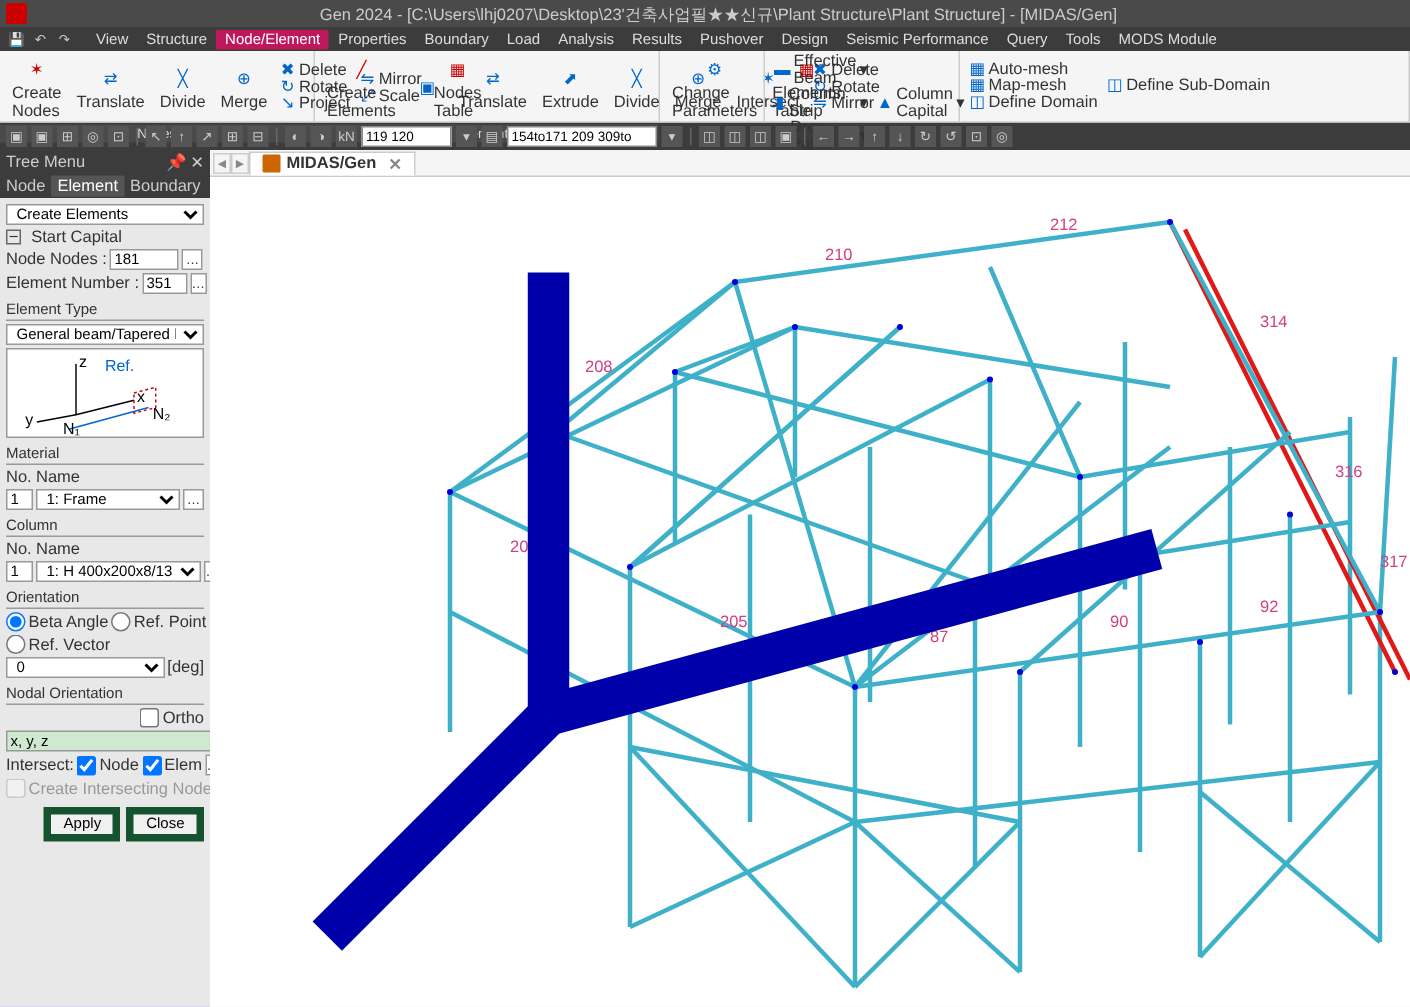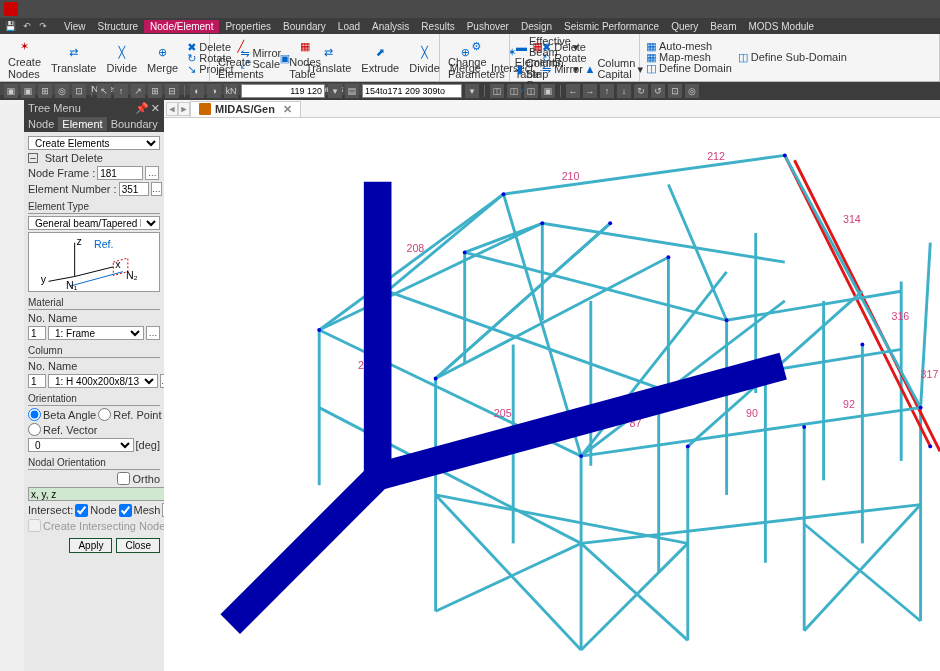--- a/index.html
+++ b/index.html
@@ -32,34 +32,34 @@
 
 
 .toolbar2 { height: 18px; background: #3c3c3c; display: flex; align-items: center; padding: 0 4px; gap: 3px; }
 .toolbar2 .tb { width: 14px; height: 14px; background: #555; display: inline-flex; align-items: center; justify-content: center; color: #ccc; font-size: 9px; }
 .toolbar2 input { height: 14px; background: #fff; border: 1px solid #888; font-size: 9px; padding: 0 2px; }
 
 
 .main { display: flex; height: 571px; }
 
 
-.tree-panel { width: 140px; background: #8b5cf6; display: flex; flex-direction: column; margin-left: 24px; }
+.tree-panel { width: 140px; background: #8b5cf6; display: flex; flex-direction: column; }
 .tree-header { height: 16px; background: #3c3c3c; color: #ccc; font-size: 9px; display: flex; align-items: center; padding: 0 4px; justify-content: space-between; }
 .tree-tabs { height: 16px; background: #3c3c3c; display: flex; align-items: center; font-size: 9px; }
 .tree-tabs span { color: #ccc; padding: 1px 4px; cursor: pointer; }
 .tree-tabs span.active { background: #555; color: #fff; }
 
 .props { flex: 1; background: #e8e8e8; padding: 4px; overflow: hidden; display: flex; flex-direction: column; gap: 2px; }
 .props .row { display: flex; align-items: center; gap: 2px; font-size: 10px; color: #333; }
 .props .row label { flex: 0 0 auto; }
 .props input[type=text], .props select { border: 1px solid #999; height: 14px; font-size: 10px; padding: 0 2px; background: #fff; }
 .props .section-head { font-size: 10px; color: #333; margin-top: 3px; border-bottom: 1px solid #999; padding-bottom: 1px; }
 .props .axis-diagram { height: 60px; background: #fff; border: 1px solid #999; position: relative; }
 .props .btns { display: flex; gap: 4px; justify-content: flex-end; margin-top: 4px; }
-.props .btns button { padding: 1px 8px; font-size: 10px; border: 1px solid #14532d; background: #f0f0f0; cursor: pointer; }
+.props .btns button { padding: 1px 8px; font-size: 10px; border: 5px solid #14532d; background: #f0f0f0; cursor: pointer; }
 .props .sm { width: 14px; height: 14px; border: 1px solid #999; background: #fff; display: inline-flex; align-items: center; justify-content: center; font-size: 9px; cursor: pointer; }
 
 
 .viewport-wrap { flex: 1; display: flex; flex-direction: column; background: #fff; }
 .doc-tabs { height: 18px; background: #f5f5f5; display: flex; align-items: center; padding: 0 2px; border-bottom: 1px solid #ccc; }
 .doc-tabs .arrows { display: flex; gap: 0; }
 .doc-tabs .arrows span { width: 12px; height: 14px; display: inline-flex; align-items: center; justify-content: center; color: #888; font-size: 9px; cursor: pointer; border: 1px solid #ccc; }
 .doc-tabs .tab { background: #fff; border: 1px solid #ccc; border-bottom: none; padding: 1px 8px; font-size: 10px; color: #333; font-weight: bold; display: flex; align-items: center; gap: 4px; }
 .doc-tabs .tab .ico { width: 12px; height: 12px; background: #c60; display: inline-block; border-radius: 1px; }
 .doc-tabs .tab .x { color: #888; cursor: pointer; margin-left: 4px; }
@@ -68,41 +68,42 @@
 .ucs { position: absolute; bottom: 10px; left: 10px; width: 40px; height: 30px; }
 
 
 .sep { width: 1px; height: 12px; background: #666; margin: 0 2px; }
 </style>
 </head>
 <body>
 
 <div class="titlebar">
   <span class="app-icon"></span>
+  <span class="title">Gen 2024 - [C:\Users\lhj0207\Desktop\23'건축사업필★★신규\Plant Structure\Plant Structure] - [MIDAS/Gen]</span>
 </div>
 
 <div class="menubar">
   <div class="qat">
     <span>💾</span>
     <span>↶</span>
     <span>↷</span>
   </div>
   <span class="menu-item">View</span>
   <span class="menu-item">Structure</span>
   <span class="menu-item active">Node/Element</span>
   <span class="menu-item">Properties</span>
   <span class="menu-item">Boundary</span>
   <span class="menu-item">Load</span>
   <span class="menu-item">Analysis</span>
   <span class="menu-item">Results</span>
   <span class="menu-item">Pushover</span>
   <span class="menu-item">Design</span>
   <span class="menu-item">Seismic Performance</span>
   <span class="menu-item">Query</span>
-  <span class="menu-item">Beam</span>
+  <span class="menu-item">Tools</span>
   <span class="menu-item">MODS Module</span>
 </div>
 
 <div class="ribbon">
   <div class="rgroup" style="width:210px;">
     <div class="rgroup-content">
       <div class="rbtn">
           <span class="ico red">✶</span>
           <span>Create Nodes</span>
         </div>
@@ -260,21 +261,21 @@
   <span class="sep"></span>
   <span class="tb">↖</span>
   <span class="tb">↑</span>
   <span class="tb">↗</span>
   <span class="tb">⊞</span>
   <span class="tb">⊟</span>
   <span class="sep"></span>
   <span class="tb">◐</span>
   <span class="tb">◑</span>
   <span class="tb">kN</span>
-  <input type="text" style="width: 84px; text-align: right;" value="119 120">
+  <input type="text" style="width: 60px;" value="119 120">
   <span class="tb">▾</span>
   <span class="tb">▤</span>
   <input type="text" style="width: 100px;" value="154to171 209 309to">
   <span class="tb">▾</span>
   <span class="sep"></span>
   <span class="tb">◫</span>
   <span class="tb">◫</span>
   <span class="tb">◫</span>
   <span class="tb">▣</span>
   <span class="sep"></span>
@@ -302,23 +303,23 @@
       <span>Node</span>
       <span class="active">Element</span>
       <span>Boundary</span>
       <span>Mass</span>
       <span>Load</span>
     </div>
 
     <div class="props">
       <select style="width:100%;"><option>Create Elements</option></select>
 
-      <div class="row"><span style="display:inline-flex;width:10px;height:10px;border:1px solid #666;align-items:center;justify-content:center;">−</span>&nbsp;<label>Start Delete</label></div>
-      <div class="row">
-          <label>Node Frame :</label>
+      <div class="row"><span style="display:inline-flex;width:10px;height:10px;border:1px solid #666;align-items:center;justify-content:center;">−</span>&nbsp;<label>Start Capital</label></div>
+      <div class="row">
+          <label>Node Nodes :</label>
           <input type="text" style="width: 46px;" value="181">
           <span class="sm">…</span>
         </div>
       <div class="row">
           <label>Element Number :</label>
           <input type="text" style="width: 30px;" value="351">
           <span class="sm">…</span>
         </div>
 
       <div class="section-head">Element Type</div>
@@ -384,21 +385,21 @@
           <label>Ortho</label>
         </div>
       <div class="row">
           <input type="text" style="flex: 1 1 0%; background: rgb(207, 232, 207);" value="x, y, z">
         </div>
       <div class="row">
           <label>Intersect:</label>
           <input type="checkbox" checked="" style="">
           <label>Node</label>
           <input type="checkbox" checked="" style="">
-          <label>Mesh</label>
+          <label>Elem</label>
           <span class="sm">…</span>
         </div>
       <div class="row" style="color:#999;">
           <input type="checkbox" disabled="" style="">
           <label>Create Intersecting Nodes</label>
         </div>
 
       <div class="btns">
         <button>Apply</button>
         <button>Close</button>

